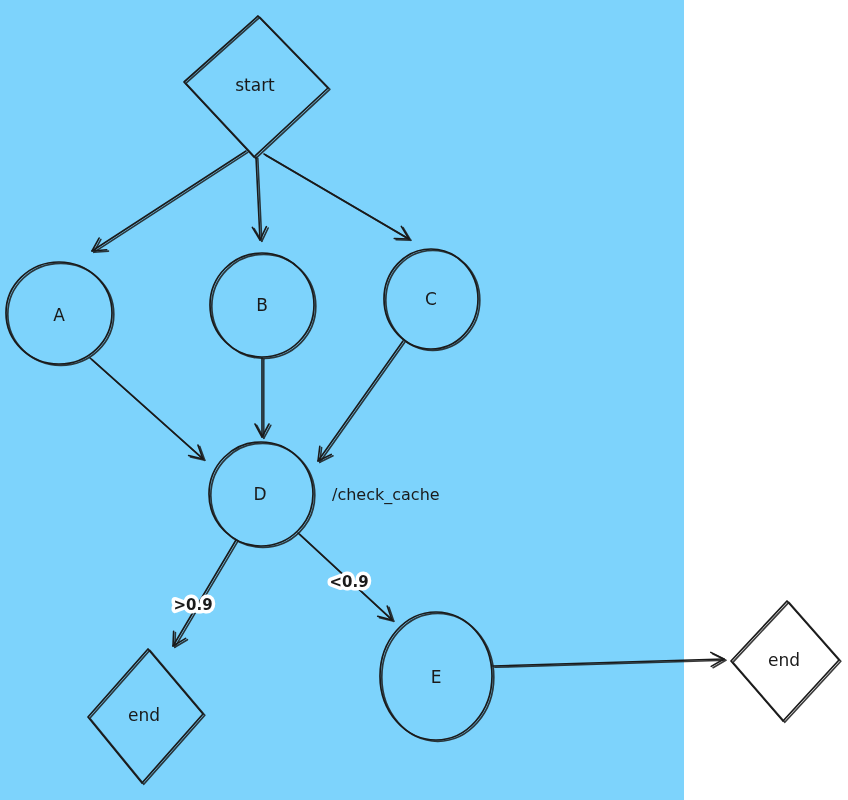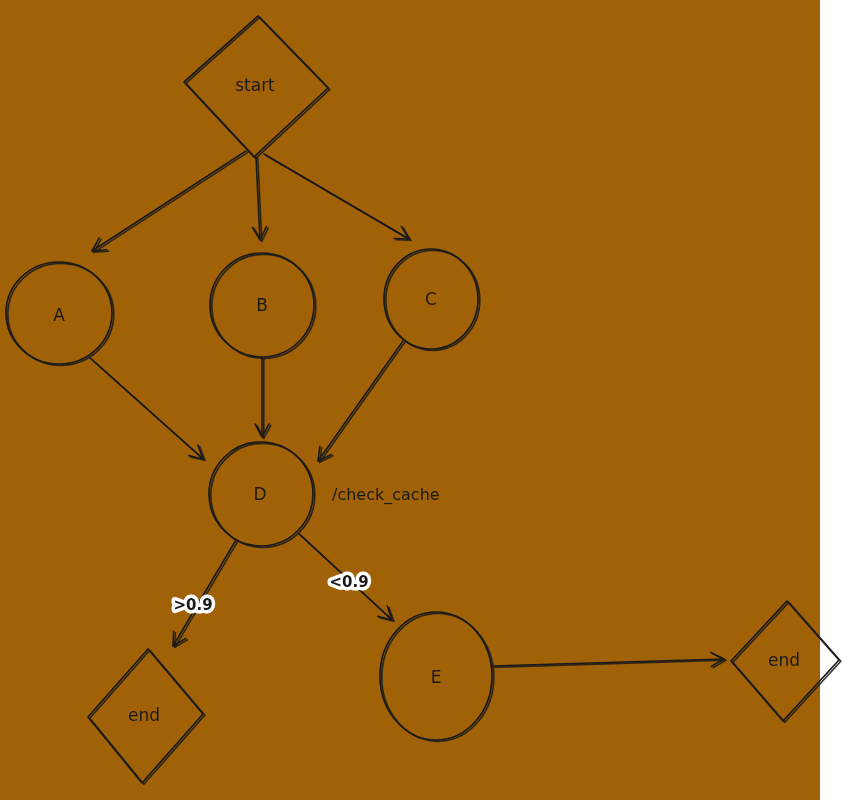--- a/index.html
+++ b/index.html
@@ -6,23 +6,23 @@
     margin: 0;
     padding: 0;
     background: #ffffff;
     width: 848px;
     height: 800px;
     overflow: hidden;
     font-family: "DejaVu Sans", "Liberation Sans", sans-serif;
   }
   .canvas-wrap {
     position: relative;
-    width: 820px;
+    width: 684px;
     height: 800px;
-    background: #a16207;
+    background: #7dd3fc;
   }
   svg {
     display: block;
   }
   .shape {
     fill: none;
     stroke: #1a1a1a;
     stroke-width: 1.7;
     stroke-linejoin: round;
     stroke-linecap: round;

